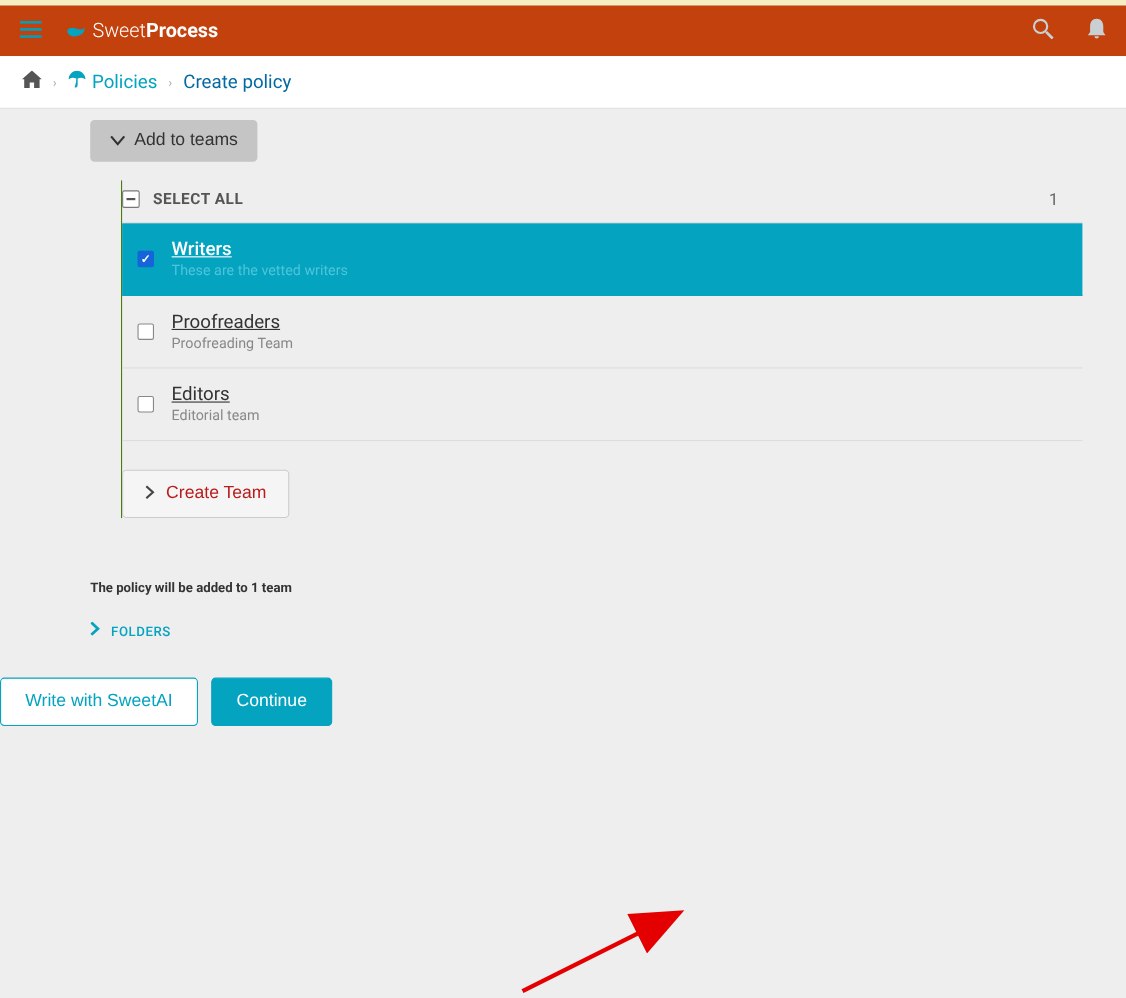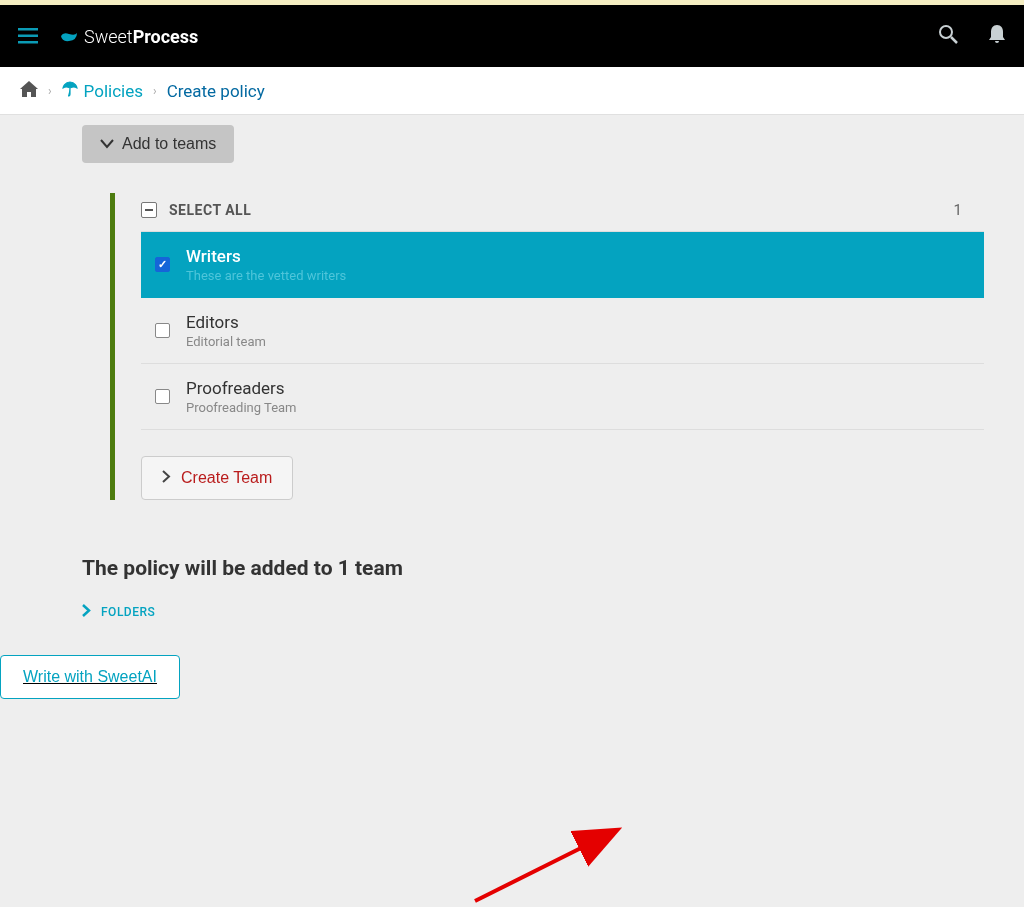--- a/index.html
+++ b/index.html
@@ -14,22 +14,22 @@
       height: 907px;
       overflow: hidden;
       position: relative;
     }
     .top-thin-bar {
       height: 5px;
       background: #f5eec2;
     }
     
     .header {
-      background: #000000;
-      height: 62px;
+      background: #c2410c;
+      height: 46px;
       display: flex;
       align-items: center;
       padding: 0 18px;
     }
     .hamburger {
       color: #0b9bb5;
       font-size: 22px;
       cursor: pointer;
       margin-right: 20px;
     }
@@ -91,40 +91,39 @@
     }
     .breadcrumb .current {
       color: #0369a1;
     }
     
     .content {
       padding: 0 0 0 0;
     }
     
     .add-teams-btn {
-      margin: 10px 0 4px 82px;
+      margin: 10px 0 16px 82px;
       background: #c5c5c5;
       border: none;
       border-radius: 4px;
       padding: 10px 18px;
       font-size: 16px;
       color: #333;
       cursor: pointer;
       display: inline-flex;
       align-items: center;
       gap: 8px;
     }
     .add-teams-btn .chevron {
       font-size: 14px;
     }
     
     .teams-panel {
-      margin: 26px 40px 0 110px;
-      border-left: 5px solid #4d7c0f;
-      padding-left: 26px;
+      margin: 1px 40px 0 110px;
+      border-left: 1px solid #4d7c0f;
     }
     .select-all-row {
       display: flex;
       align-items: center;
       padding: 8px 10px 12px 0;
       border-bottom: 1px solid #ddd;
     }
     .select-all-checkbox {
       width: 16px;
       height: 16px;
@@ -187,20 +186,21 @@
       font-size: 11px;
       font-weight: bold;
     }
     .team-info {
       display: flex;
       flex-direction: column;
     }
     .team-name {
       font-size: 17px;
       color: #333;
+      text-decoration: underline;
     }
     .team-row.selected .team-name {
       color: #fff;
       font-weight: 500;
     }
     .team-desc {
       font-size: 13px;
       color: #888;
       margin-top: 2px;
     }
@@ -221,21 +221,21 @@
       align-items: center;
       gap: 10px;
     }
     .create-team-btn .chevron {
       font-size: 13px;
       font-weight: bold;
     }
     
     .summary-text {
       margin: 56px 0 0 82px;
-      font-size: 21px;
+      font-size: 12px;
       font-weight: 700;
       color: #333;
     }
     
     .folders-toggle {
       margin: 24px 0 0 82px;
       display: inline-flex;
       align-items: center;
       gap: 10px;
       color: #04a3c0;
@@ -247,21 +247,20 @@
     .folders-toggle .chevron {
       font-size: 14px;
       font-weight: bold;
     }
     
     .bottom-buttons {
       margin: 34px 50px 0 0;
       display: flex;
       justify-content: flex-start;
       gap: 12px;
-      text-decoration: underline;
     }
     .btn-outline {
       background: #fff;
       border: 1.5px solid #04a3c0;
       color: #04a3c0;
       padding: 12px 22px;
       border-radius: 4px;
       font-size: 16px;
       cursor: pointer;
     }
@@ -364,30 +363,30 @@
       </span>
       <div class="team-info">
         <span class="team-name">Writers</span>
         <span class="team-desc">These are the vetted writers</span>
       </div>
     </div>
 
     <div class="team-row">
       <span class="team-checkbox"></span>
       <div class="team-info">
-        <span class="team-name">Editors</span>
-        <span class="team-desc">Editorial team</span>
+        <span class="team-name">Proofreaders</span>
+        <span class="team-desc">Proofreading Team</span>
       </div>
     </div>
 
     <div class="team-row">
       <span class="team-checkbox"></span>
       <div class="team-info">
-        <span class="team-name">Proofreaders</span>
-        <span class="team-desc">Proofreading Team</span>
+        <span class="team-name">Editors</span>
+        <span class="team-desc">Editorial team</span>
       </div>
     </div>
 
 
     <button class="create-team-btn">
       <span class="chevron">
         <svg width="9" height="13" viewBox="0 0 9 13">
             <path d="M1 1 L7 6.5 L1 12" stroke="#444" stroke-width="2" fill="none"></path>
           </svg>
       </span>
@@ -401,20 +400,21 @@
     <span class="chevron">
       <svg width="9" height="13" viewBox="0 0 9 13">
           <path d="M1 1 L7 6.5 L1 12" stroke="#04a3c0" stroke-width="2.5" fill="none"></path>
         </svg>
     </span>
     <span>FOLDERS</span>
   </div>
 
   <div class="bottom-buttons">
     <button class="btn-outline">Write with SweetAI</button>
+    <button class="btn-primary">Continue</button>
   </div>
 
 </div>
 
 <svg class="arrow-annotation" width="170" height="90" viewBox="0 0 170 90">
   <defs>
     <marker id="arrowhead" markerWidth="12" markerHeight="10" refX="10" refY="5" orient="auto">
       <polygon points="0 0, 12 5, 0 10" fill="#e40000"></polygon>
     </marker>
   </defs>

